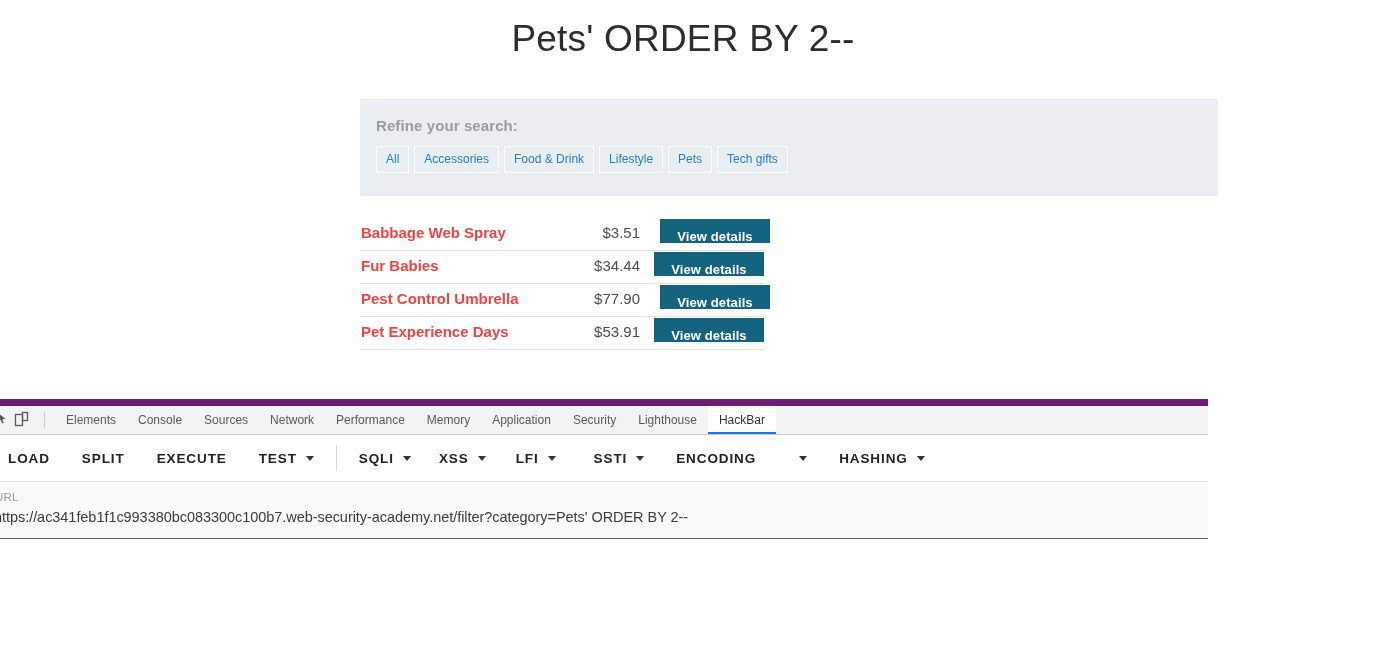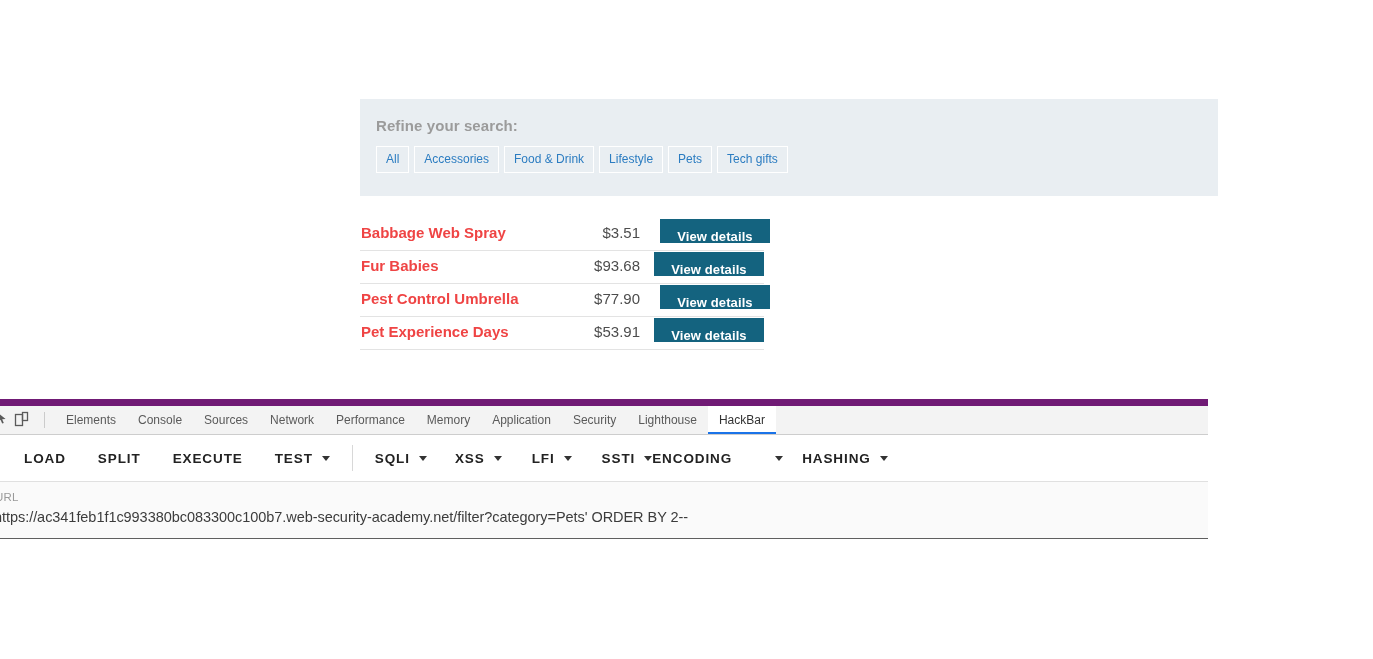--- a/index.html
+++ b/index.html
@@ -314,20 +314,21 @@
     letter-spacing: 1.1px;
     color: #333333;
     cursor: pointer;
   }
 </style>
 </head>
 <body>
 
 <div id="page-area">
 
+  <div id="page-title">Pets' ORDER BY 2--</div>
 
   <div id="filter-band">
     <div id="refine-label">Refine your search:</div>
     <div id="filter-chips">
       <a class="chip" href="#">All</a>
       <a class="chip" href="#">Accessories</a>
       <a class="chip" href="#">Food &amp; Drink</a>
       <a class="chip" href="#">Lifestyle</a>
       <a class="chip" href="#">Pets</a>
       <a class="chip" href="#">Tech gifts</a>
@@ -335,21 +336,21 @@
   </div>
 
   <div id="product-list">
     <div class="product-row">
       <span class="product-name">Babbage Web Spray</span>
       <span class="product-price">$3.51</span>
       <button class="view-details-btn">View details</button>
     </div>
     <div class="product-row">
       <span class="product-name">Fur Babies</span>
-      <span class="product-price">$93.68</span>
+      <span class="product-price">$34.44</span>
       <button class="view-details-btn">View details</button>
     </div>
     <div class="product-row">
       <span class="product-name">Pest Control Umbrella</span>
       <span class="product-price">$77.90</span>
       <button class="view-details-btn">View details</button>
     </div>
     <div class="product-row">
       <span class="product-name">Pet Experience Days</span>
       <span class="product-price">$53.91</span>
@@ -383,21 +384,21 @@
       <div class="dt-tab">Performance</div>
       <div class="dt-tab">Memory</div>
       <div class="dt-tab">Application</div>
       <div class="dt-tab">Security</div>
       <div class="dt-tab">Lighthouse</div>
       <div class="dt-tab active">HackBar</div>
     </div>
   </div>
 
   <div id="hackbar-toolbar">
-    <div class="hb-btn" style="margin-left:24px;">
+    <div class="hb-btn" style="margin-left:8px;">
       <span>LOAD</span>
     </div>
     <div class="hb-btn" style="margin-left:32px;">
       <span>SPLIT</span>
     </div>
     <div class="hb-btn" style="margin-left:32px;">
       <span>EXECUTE</span>
     </div>
     <div class="hb-btn" style="margin-left:32px;">
       <span>TEST</span>
@@ -409,29 +410,29 @@
       <span class="caret"></span>
     </div>
     <div class="hb-btn" style="margin-left:28px;">
       <span>XSS</span>
       <span class="caret"></span>
     </div>
     <div class="hb-btn" style="margin-left:30px;">
       <span>LFI</span>
       <span class="caret"></span>
     </div>
-    <div class="hb-btn" style="margin-left:30px;">
+    <div class="hb-btn" style="margin-left:38px;">
       <span>SSTI</span>
       <span class="caret"></span>
     </div>
-    <div class="hb-btn" style="gap:43px;">
+    <div class="hb-btn" style="margin-left:32px;gap:43px;">
       <span>ENCODING</span>
       <span class="caret"></span>
     </div>
-    <div class="hb-btn" style="margin-left:19px;align-items:center;">
+    <div class="hb-btn" style="margin-left:32px;align-items:center;">
       <span>HASHING</span>
       <span class="caret"></span>
     </div>
   </div>
 
   <div id="url-field-wrap">
     <div id="url-label">URL</div>
     <div id="url-value">https://ac341feb1f1c993380bc083300c100b7.web-security-academy.net/filter?category=Pets' ORDER BY 2--</div>
   </div>
 

